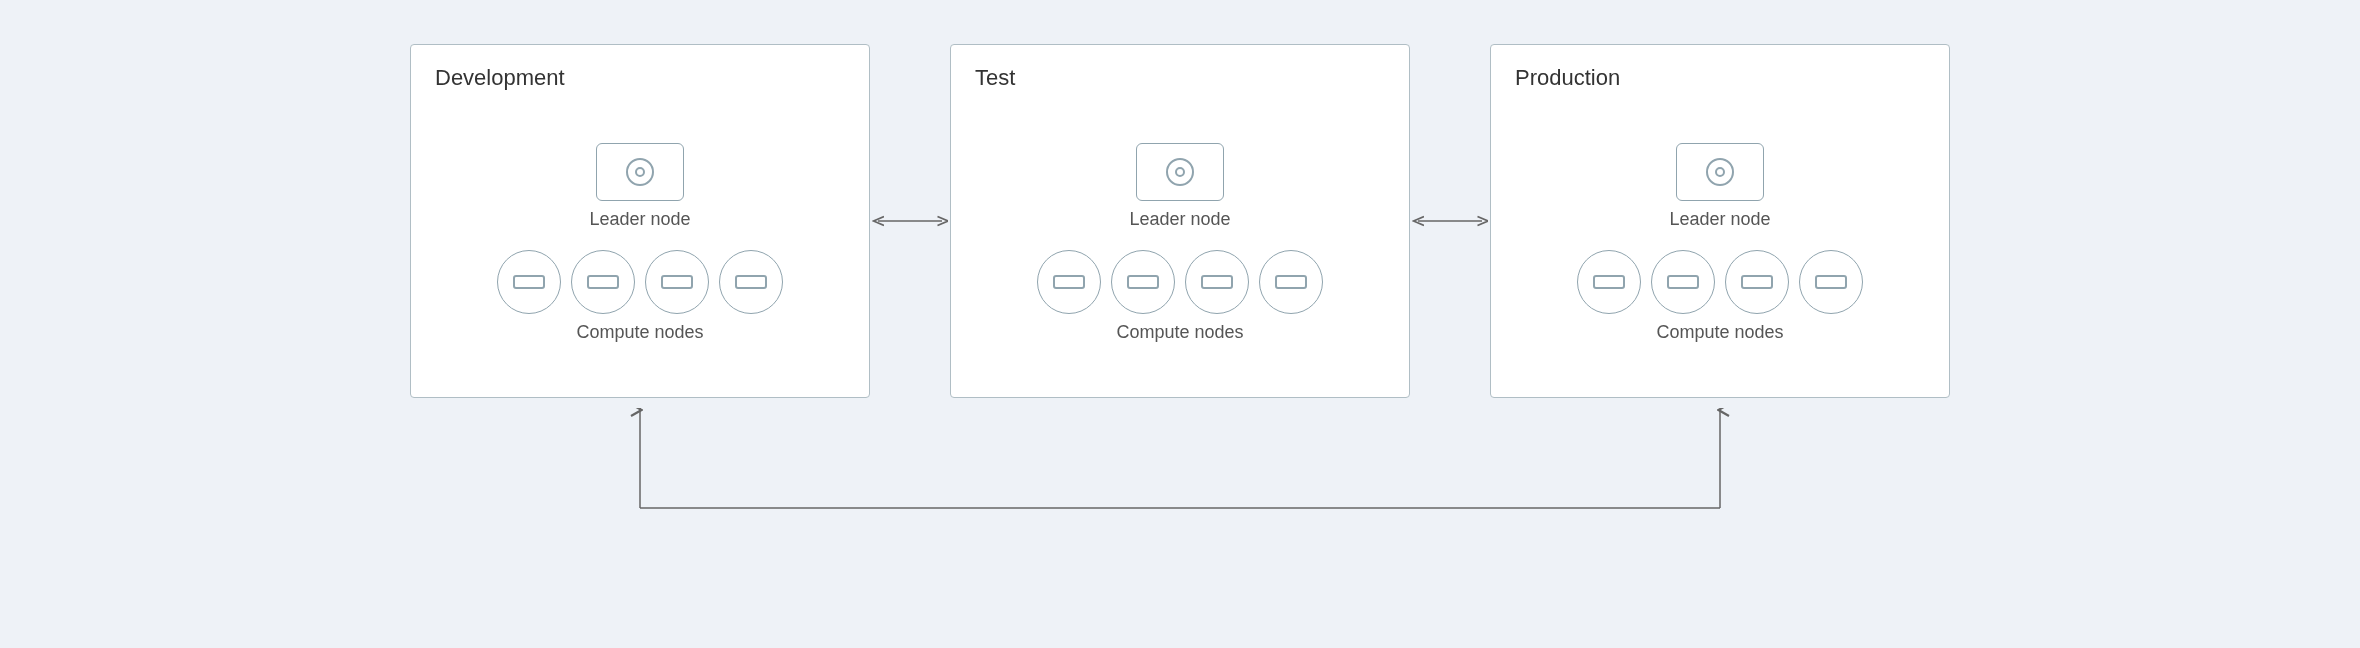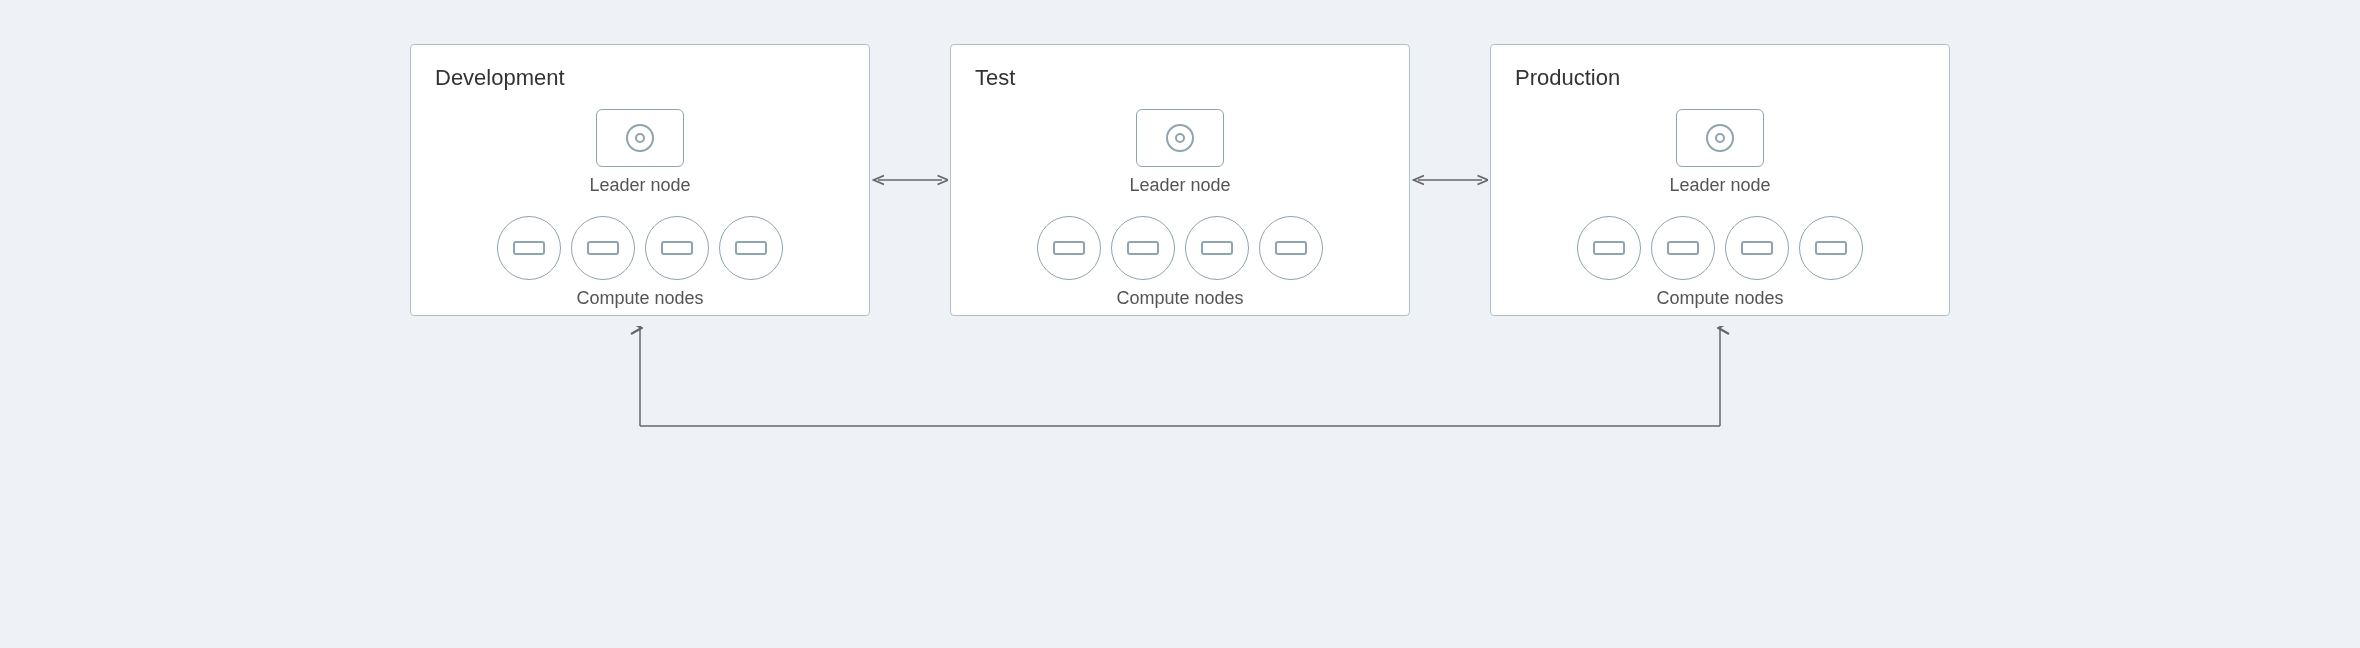--- a/index.html
+++ b/index.html
@@ -27,21 +27,21 @@
     .top-row {
       display: flex;
       align-items: center;
       justify-content: center;
       gap: 0;
       width: 100%;
     }
 
     .env-box {
       width: 460px;
-      height: 272px;
+      height: 354px;
       border: 1.5px solid #b0bec5;
       background: #ffffff;
       border-radius: 4px;
       padding: 20px 24px 20px 24px;
       display: flex;
       flex-direction: column;
       align-items: flex-start;
       position: relative;
     }
 

